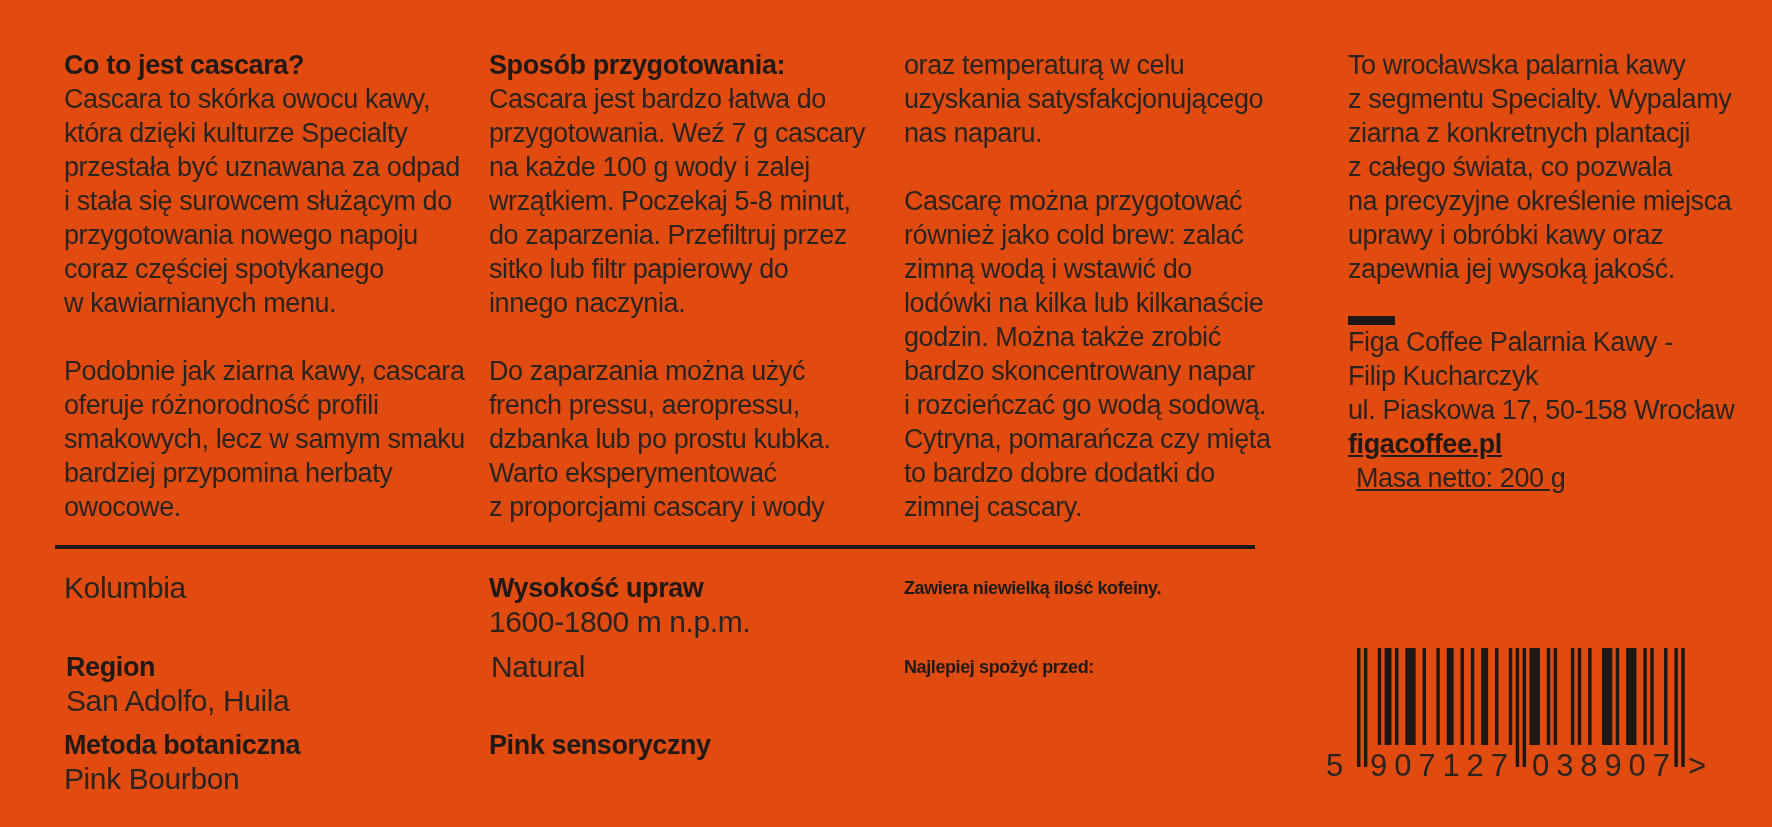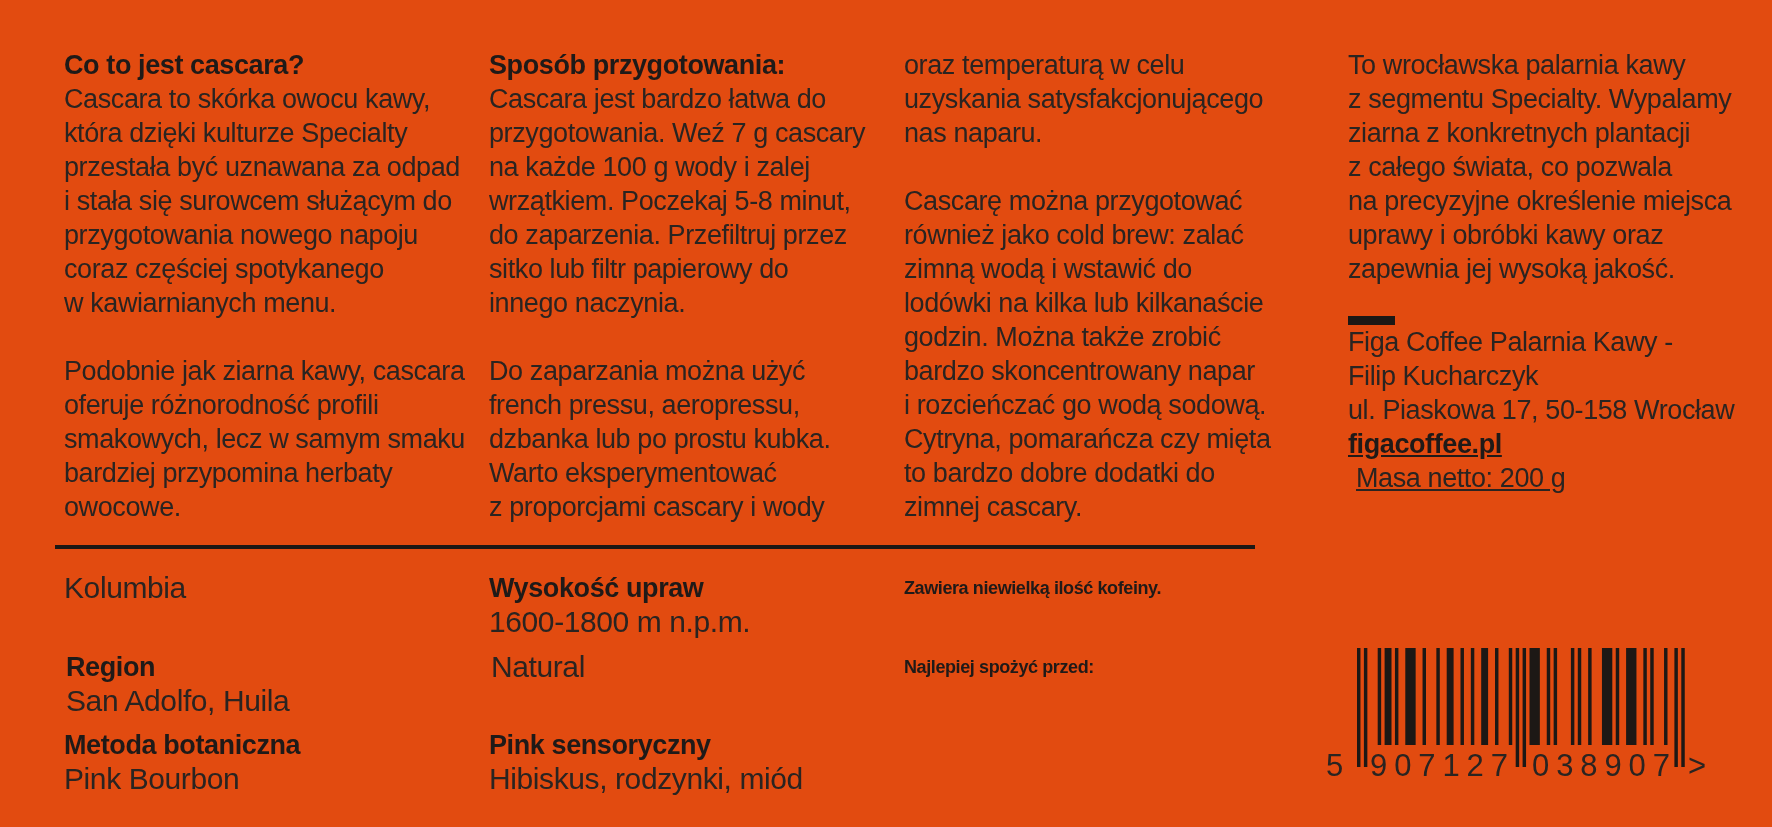--- a/index.html
+++ b/index.html
@@ -133,21 +133,20 @@
 
   <div class="spec" style="left:489px;top:571px">
     <div class="spec-label">Wysokość upraw</div>
     <div class="spec-value">1600-1800 m n.p.m.</div>
   </div>
   <div class="spec" style="left:491px;top:650px">
     <div class="spec-value">Natural</div>
   </div>
   <div class="spec" style="left:489px;top:728px">
     <div class="spec-label">Pink sensoryczny</div>
-    <div class="spec-value">Hibiskus, rodzynki, miód</div>
   </div>
 
   <div class="notice" style="left:904px;top:571px">Zawiera niewielką ilość kofeiny.</div>
   <div class="notice" style="left:904px;top:650px">Najlepiej spożyć przed:</div>
 
   <svg class="barcode" id="barcode-svg" width="392" height="142" viewBox="0 0 392 142">
     <text x="2" y="128">5</text>
     <text x="46" y="128" textLength="138" lengthAdjust="spacing">907127</text>
     <text x="208" y="128" textLength="138" lengthAdjust="spacing">038907</text>
     <text x="364" y="128">&gt;</text>

